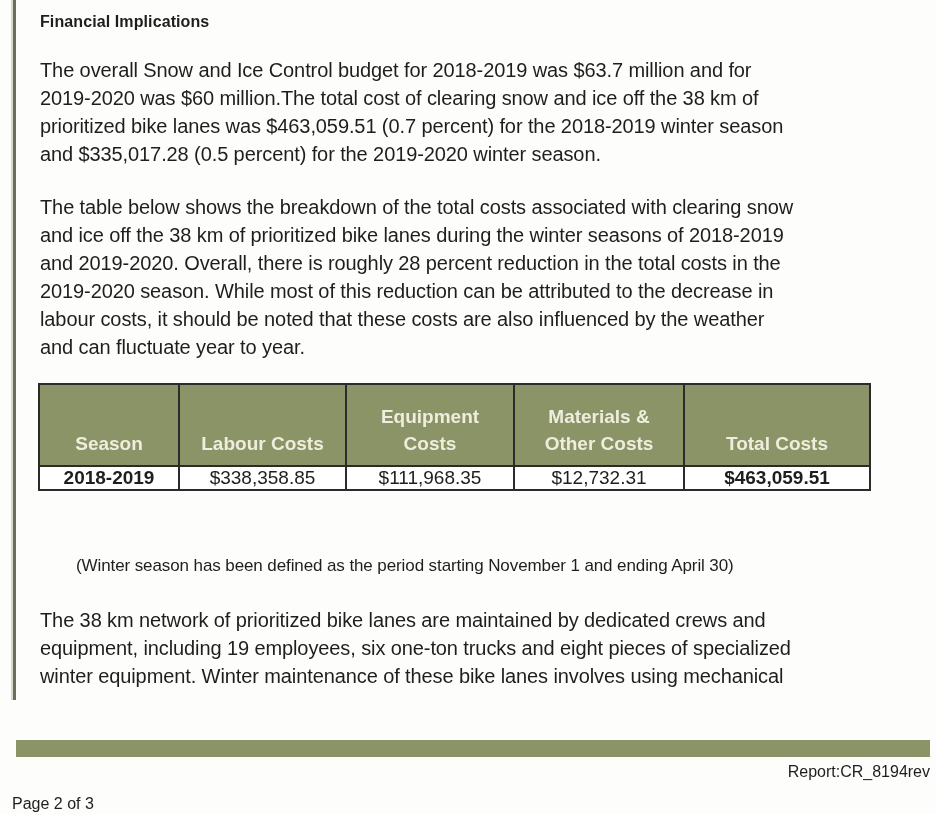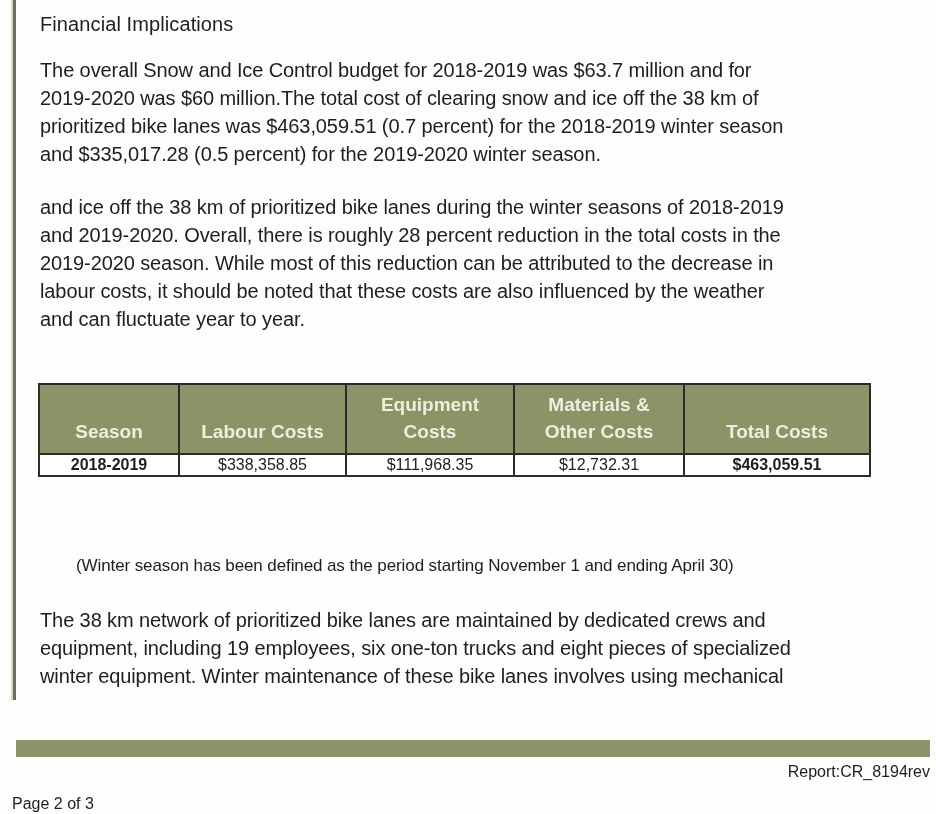--- a/index.html
+++ b/index.html
@@ -20,21 +20,21 @@
     color:var(--text_color);
     overflow:hidden;
   }
   .left-rule{
     position:absolute;left:13px;top:0;width:3px;height:700px;
     background:var(--rule_color);
     box-shadow:-2px 0 0 #d8d7cc;
   }
   .doc-title{
     position:absolute;left:40px;top:13px;
-    font-size:20px;font-weight:normal;letter-spacing:.1px;
+    font-size:16px;font-weight:bold;letter-spacing:.1px;
   }
   .para{position:absolute;left:40px;}
   .para .line{
     font-size:20px;line-height:28px;white-space:nowrap;letter-spacing:-.1px;
   }
   .p1{top:49px;margin-top:7px;}
   .p2{top:193px;}
   .p3{top:606px;}
   .note{
     position:absolute;left:40px;top:556px;
@@ -53,27 +53,27 @@
   table.cost-table col.c4{width:186px;}
   table.cost-table th, table.cost-table td{
     border:2px solid var(--table_border);
     text-align:center;
   }
   table.cost-table th{
     background:var(--accent_olive);
     color:var(--header_text);
     font-weight:bold;
     font-size:19px;line-height:27px;
-    height:70px;
+    height:82px;
     vertical-align:bottom;
     padding:0 6px 8px 6px;
   }
   table.cost-table td{
     background:#fff;
-    font-size:16px;
+    font-size:19px;
     height:22px;
     vertical-align:middle;
     padding:0 4px;
   }
   table.cost-table td.season,
   table.cost-table td.total{font-weight:bold;}
   .footer-bar{
     position:absolute;left:16px;top:740px;
     width:914px;height:17px;
     background:var(--accent_olive);
@@ -98,20 +98,21 @@
   <h1 class="doc-title">Financial Implications</h1>
 
   <div class="para p1">
     <div class="line">The overall Snow and Ice Control budget for 2018-2019 was $63.7 million and for</div>
     <div class="line">2019-2020 was $60 million.The total cost of clearing snow and ice off the 38 km of</div>
     <div class="line">prioritized bike lanes was $463,059.51 (0.7 percent) for the 2018-2019 winter season</div>
     <div class="line">and $335,017.28 (0.5 percent) for the 2019-2020 winter season.</div>
   </div>
 
   <div class="para p2">
+    <div class="line">The table below shows the breakdown of the total costs associated with clearing snow</div>
     <div class="line">and ice off the 38 km of prioritized bike lanes during the winter seasons of 2018-2019</div>
     <div class="line">and 2019-2020. Overall, there is roughly 28 percent reduction in the total costs in the</div>
     <div class="line">2019-2020 season. While most of this reduction can be attributed to the decrease in</div>
     <div class="line">labour costs, it should be noted that these costs are also influenced by the weather</div>
     <div class="line">and can fluctuate year to year.</div>
   </div>
 
   <table class="cost-table">
     <colgroup>
       <col class="c0">

